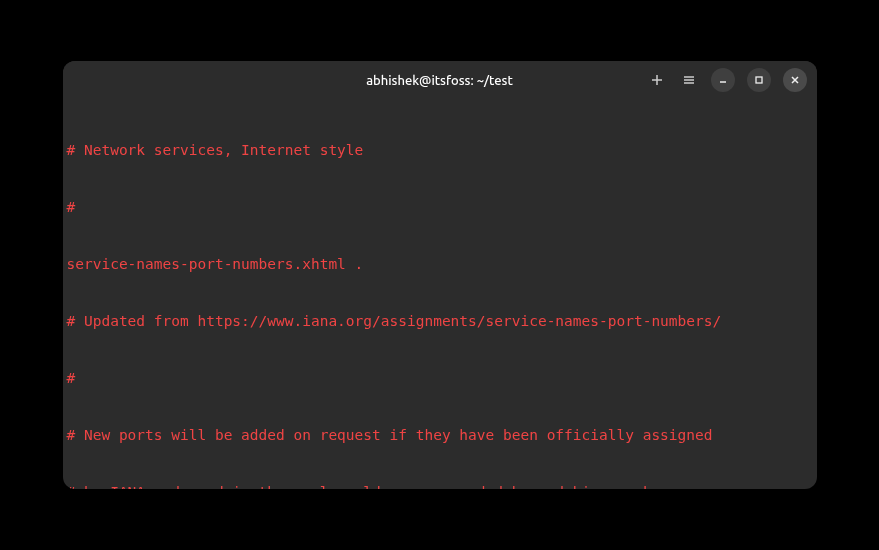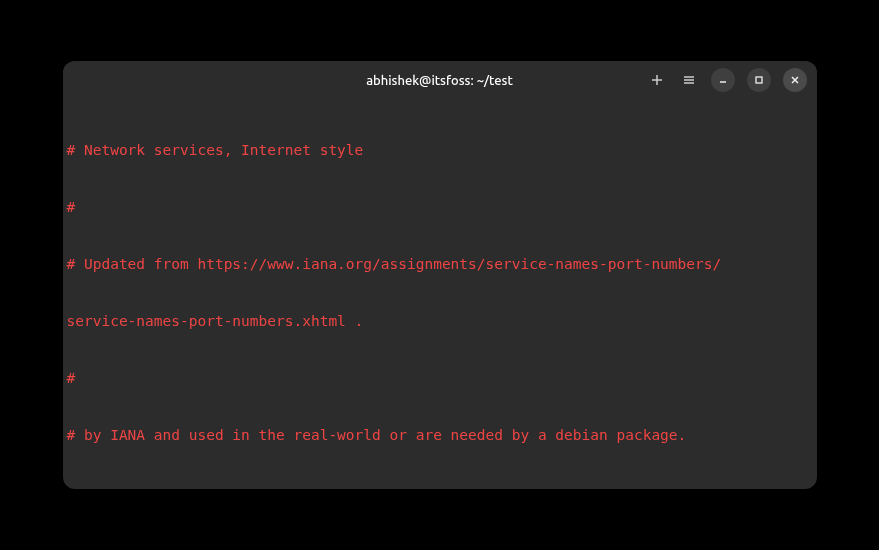--- a/index.html
+++ b/index.html
@@ -118,23 +118,24 @@
       <div class="titlebar-btn-circle close">
         <svg width="10" height="10" viewBox="0 0 10 10">
           <path d="M2 2 L8 8 M8 2 L2 8" stroke="#eeeeee" stroke-width="1.5" fill="none"></path>
         </svg>
       </div>
     </div>
   </div>
   <div class="terminal-content">
     <div class="terminal-line"># Network services, Internet style</div>
     <div class="terminal-line">#</div>
+    <div class="terminal-line">service-names-port-numbers.xhtml .</div>
     <div class="terminal-line"># Updated from https://www.iana.org/assignments/service-names-port-numbers/</div>
-    <div class="terminal-line">service-names-port-numbers.xhtml .</div>
     <div class="terminal-line">#</div>
+    <div class="terminal-line"># New ports will be added on request if they have been officially assigned</div>
     <div class="terminal-line"># by IANA and used in the real-world or are needed by a debian package.</div>
     
     <div class="terminal-line"></div>
     
     
     
     
     
     
     

